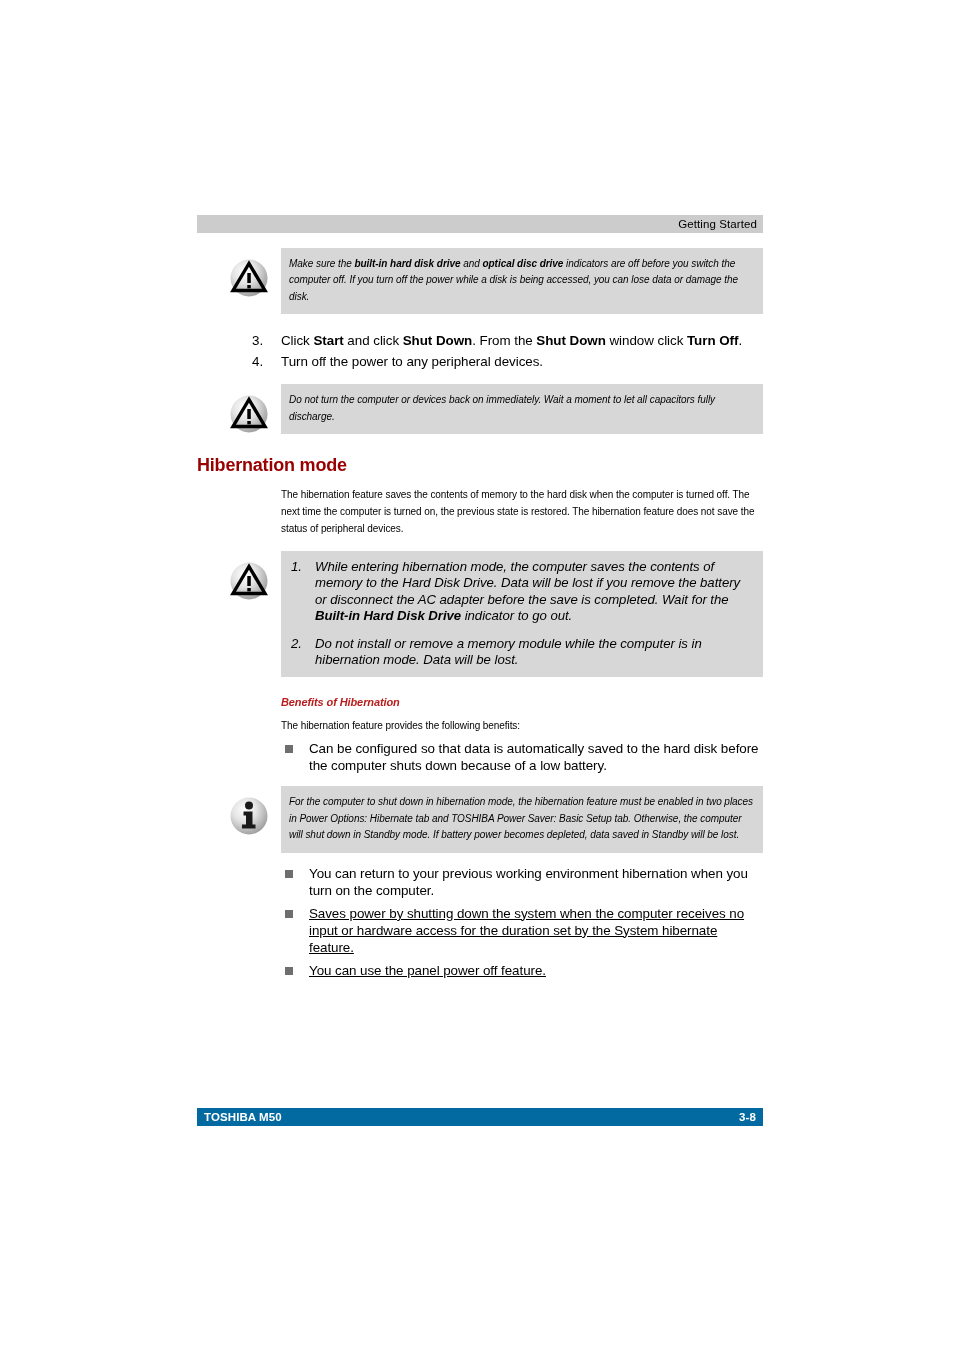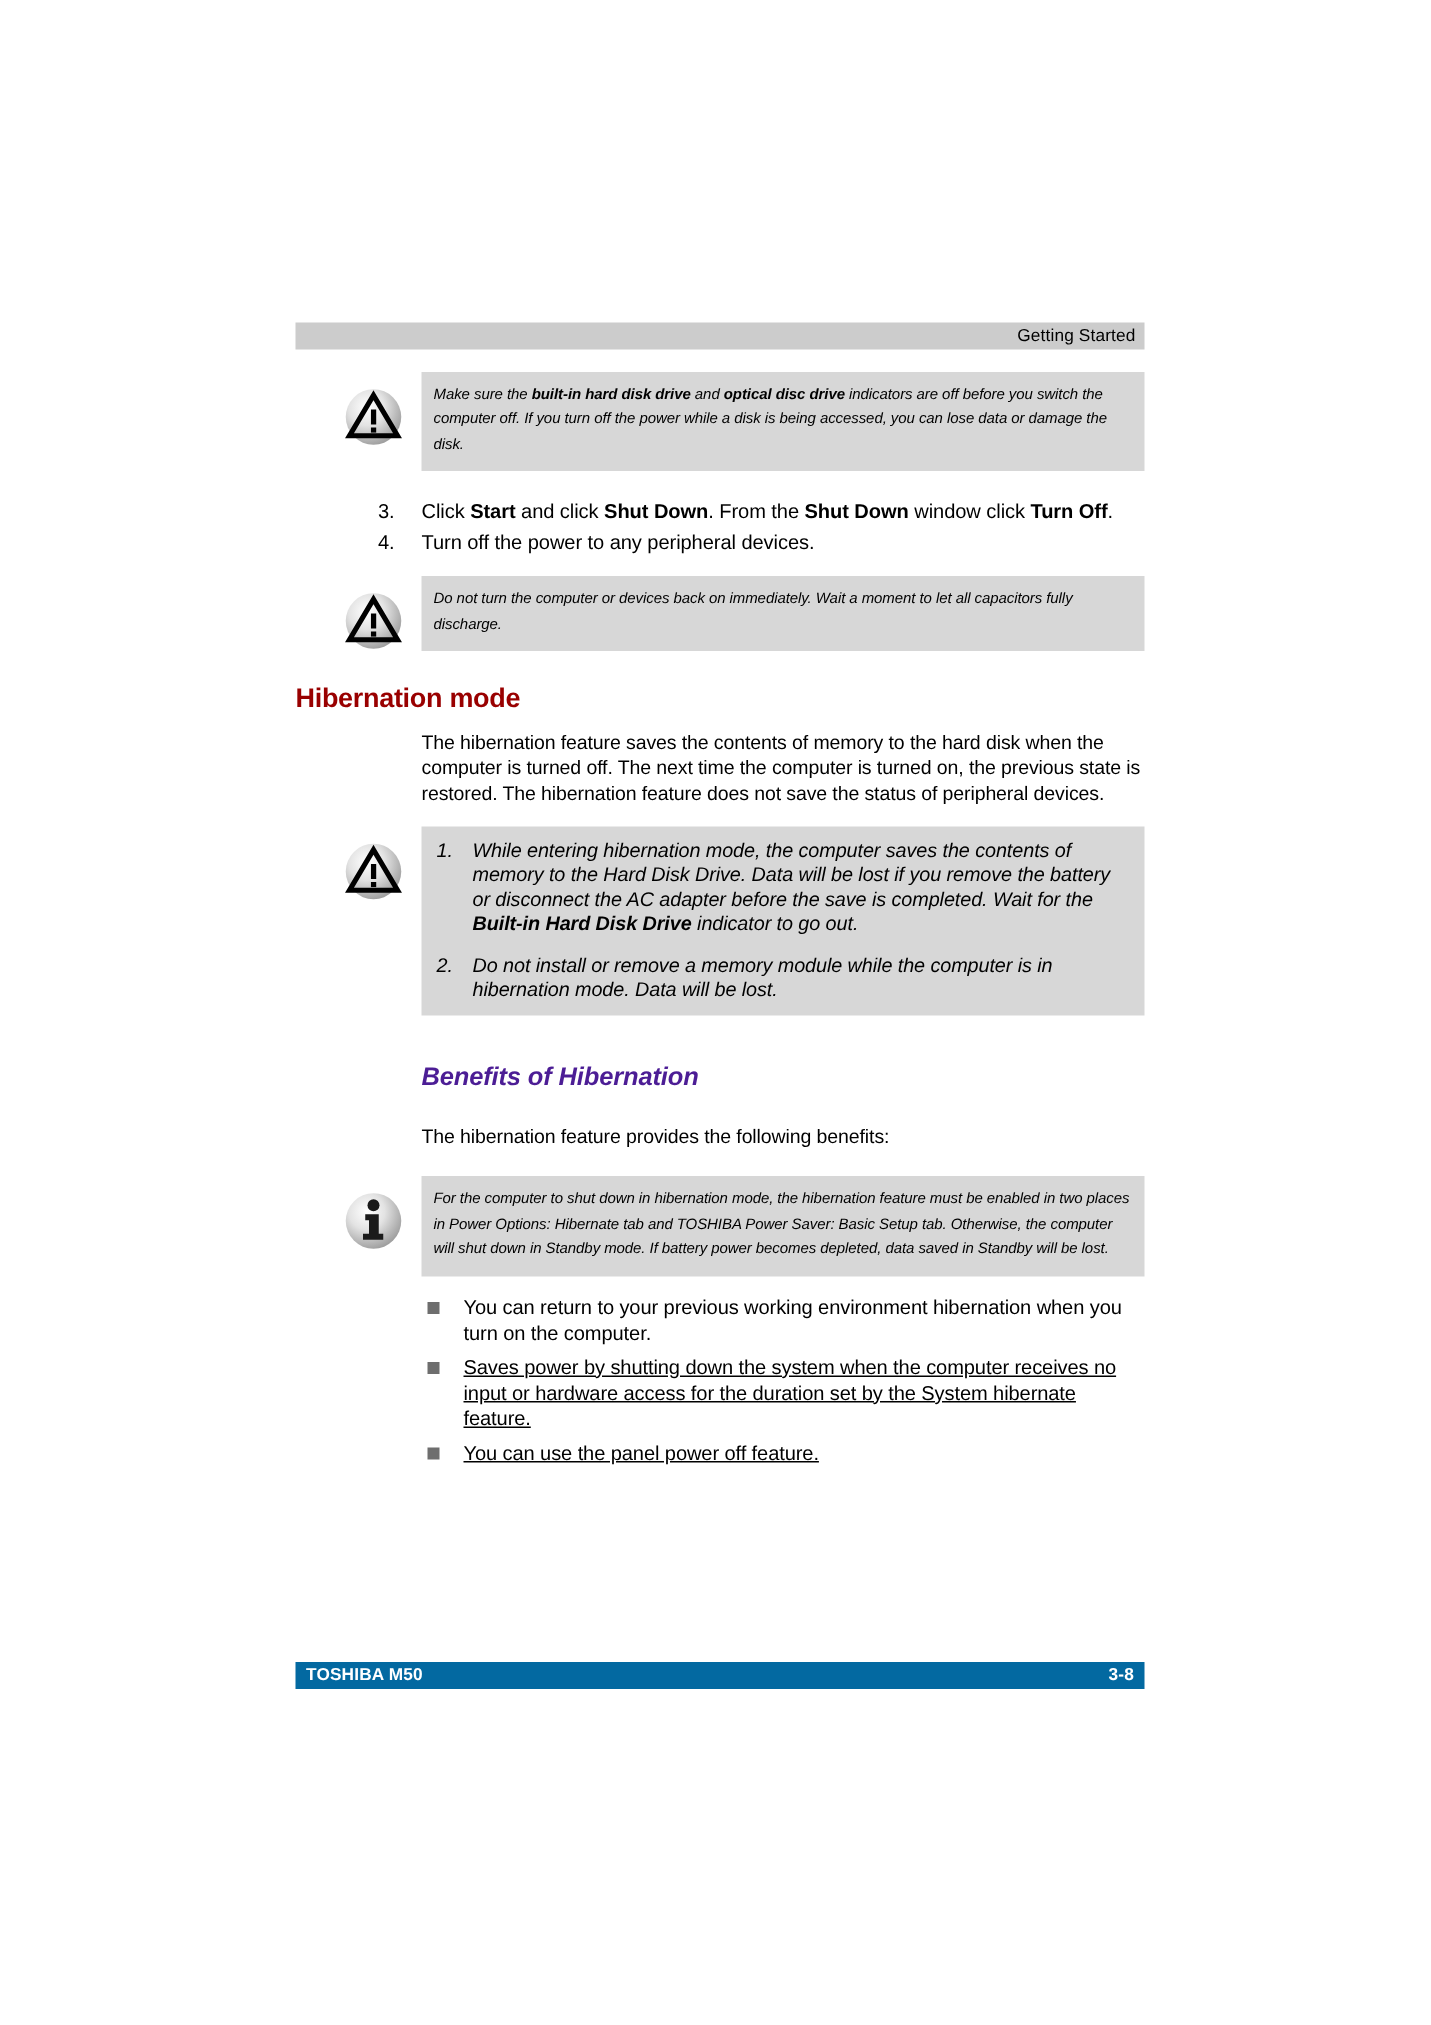--- a/index.html
+++ b/index.html
@@ -129,37 +129,37 @@
   h2.h-main {
     margin: 0 0 0 0;
     padding: 0;
     font-size: 18px;
     line-height: 22px;
     font-weight: bold;
     color: #990000;
     letter-spacing: -0.2px;
   }
   h3.h-sub {
-    margin: 16px;
+    margin: 0;
     padding: 0;
     margin-left: 84px;
-    font-size: 17px;
+    font-size: 11px;
     line-height: 18px;
     font-weight: bold;
     font-style: italic;
-    color: #4c1d95;
+    color: #b91c1c;
     letter-spacing: -0.1px;
   }
 
   
   p.para {
     margin: 0;
     margin-left: 84px;
     width: 482px;
-    font-size: 13px;
+    font-size: 10px;
     line-height: 17px;
     letter-spacing: -0.07px;
   }
 
   
   ul.bullets {
     margin: 0;
     padding: 0;
     list-style: none;
     margin-left: 84px;
@@ -328,20 +328,25 @@
     <div class="sp-16"></div>
 
     <h3 class="h-sub">Benefits of Hibernation</h3>
 
     <div class="sp-6"></div>
 
     <p class="para">The hibernation feature provides the following benefits:</p>
 
     <div class="sp-6"></div>
 
+    <ul class="bullets">
+      <li>
+        <span class="sq"></span><span>Can be configured so that data is automatically saved to the hard disk before the computer shuts down because of a low battery.</span>
+      </li>
+    </ul>
 
     <div class="sp-12"></div>
 
     <div class="note">
       <span class="note-icon">
         <svg width="42" height="42" viewBox="0 0 42 42">
           <defs>
             <radialGradient id="gcirc4" cx="38%" cy="33%" r="72%">
               <stop offset="0%" stop-color="#ffffff"></stop>
               <stop offset="45%" stop-color="#e3e3e3"></stop>

